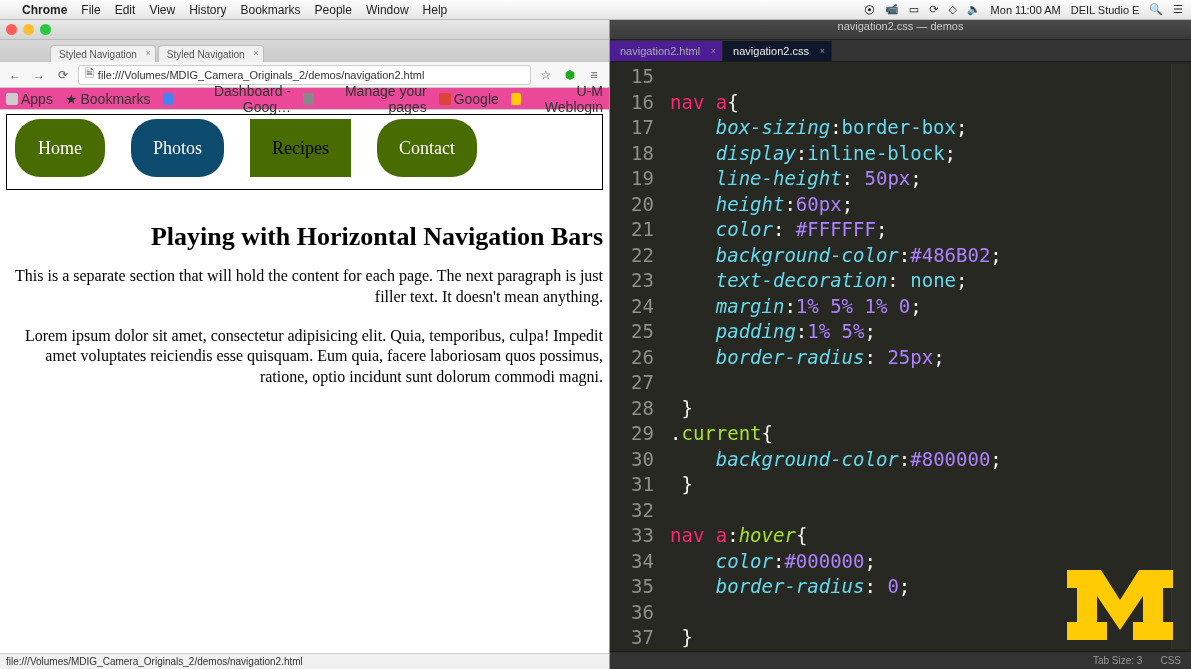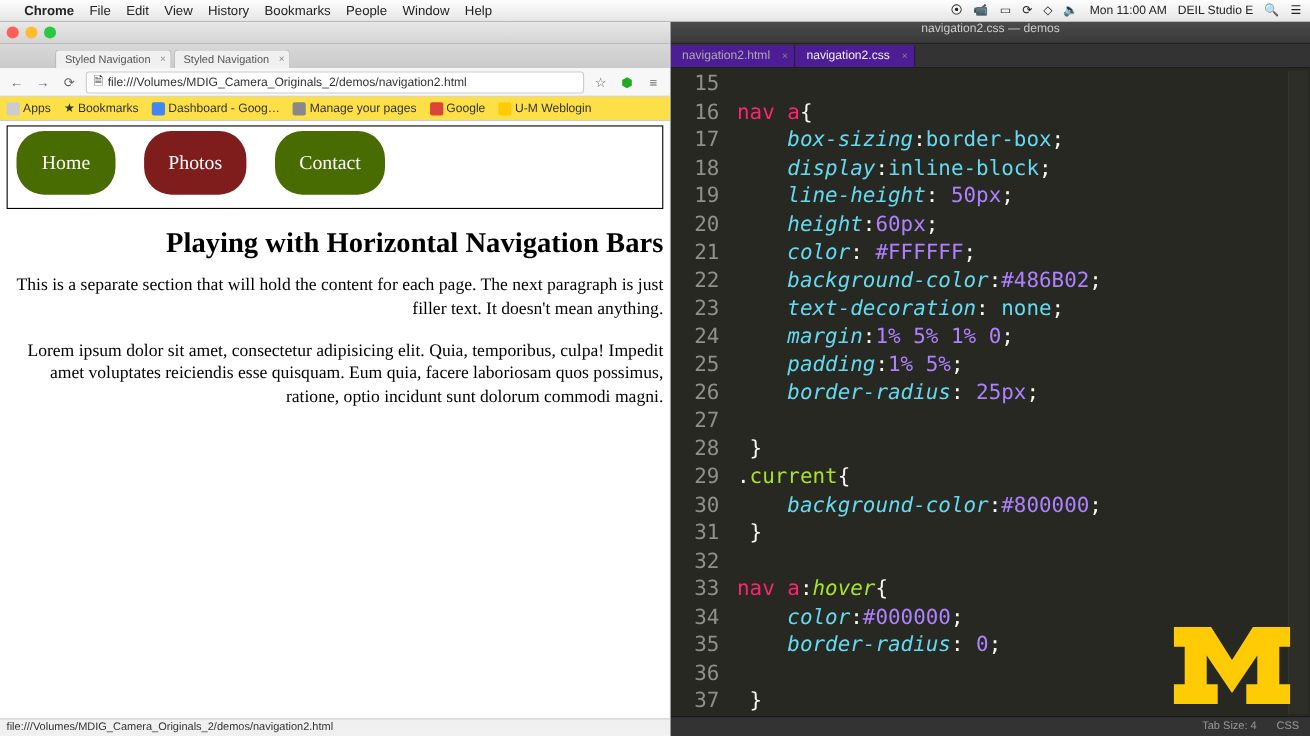--- a/index.html
+++ b/index.html
@@ -58,57 +58,57 @@
   .chrome-toolbar {
     height: 26px; background: #f7f7f7; border-bottom: 1px solid #ccc;
     display: flex; align-items: center; padding: 0 6px; gap: 6px;
   }
   .nav-btn { width:18px; height:18px; color:#666; display:flex;align-items:center;justify-content:center;}
   .omnibox {
     flex:1; height: 20px; border:1px solid #ccc; border-radius:3px; background:#fff;
     display:flex; align-items:center; padding:0 6px; font-size:11px; color:#333; gap:4px;
   }
   .bookmarks-bar {
-    height: 22px; background:#fde047; border-bottom:1px solid #ccc;
-    display:flex; align-items:center; padding:0 6px; gap:12px; font-size:11px; color:#333;
+    height: 22px; background:#ec4899; border-bottom:1px solid #ccc;
+    display:flex; align-items:center; padding:0 6px; gap:12px; font-size:14px; color:#333;
   }
   .bookmark-item { display:flex; align-items:center; gap:3px; }
   .bookmark-item .ico { width:12px;height:12px;background:#ccc;border-radius:2px;display:inline-block;}
   .page-content {
     flex:1; overflow:auto; padding: 4px 6px; font-family: "Times New Roman", serif; font-size:16px; color:#000;
   }
   .nav-box { border:1px solid #000; padding: 4px 8px 12px; display:flex; gap:26px; justify-content:flex-start;}
   .nav-pill {
     background:#486B02; color:#fff; font-size:18px; font-family:"Times New Roman",serif;
     height:58px; border-radius:25px; display:flex; align-items:center; justify-content:center;
     padding:0 22px; min-width:90px;
   }
-  .nav-pill.current { background:#7f1d1d; }
+  .nav-pill.current { background:#0c4a6e; }
   .nav-pill.hovered { border-radius:0; color:#000; }
-  .page-content h1 { font-size:26px; font-weight:bold; margin:16px 0 14px;}
+  .page-content h1 { font-size:26px; font-weight:bold; margin:32px 0 14px;}
   .page-content p { margin: 0 0 18px; line-height:1.3;}
   .status-bar {
     height:16px; background:#f0f0f0; border-top:1px solid #ccc; font-size:10px;
     display:flex; align-items:center; padding:0 6px; color:#333;
   }
   
   .editor-titlebar {
     height:20px; background: linear-gradient(#4a4a4a,#3a3a3a); color:#ccc;
     display:flex; align-items:flex-start; justify-content:center; font-size:11px;
     border-bottom:1px solid #222;
   }
   .editor-tabs {
     height:22px; background:#333; display:flex; align-items:flex-end; font-size:11px;
     border-bottom:1px solid #1a1a1a;
   }
   .editor-tab {
     padding:3px 22px 3px 10px; color:#aaa; background:#4c1d95; position:relative;
     border-right:1px solid #222; height:20px; display:flex;align-items:center;
   }
-  .editor-tab.active { background:#4c1d95; color:#eee;}
+  .editor-tab.active { background:#0f172a; color:#eee;}
   .editor-tab .close { position:absolute; right:6px; font-size:9px; color:#888;}
   .code-area {
     flex:1; background:#272822; display:flex; font-family: Menlo,Consolas,monospace; font-size:19px;
     overflow:hidden;
   }
   .gutter {
     width:54px; text-align:right; padding:2px 10px 0 0; color:#8f908a; background:#272822;
     line-height:25.5px; user-select:none;
   }
   .code {
@@ -217,20 +217,21 @@
         </div>
       <div class="bookmark-item">
           <span class="ico" style="background:#ffcb05"></span>
           <span>U-M Weblogin</span>
         </div>
     </div>
     <div class="page-content">
       <div class="nav-box">
         <a class="nav-pill">Home</a>
         <a class="nav-pill current">Photos</a>
+        <a class="nav-pill hovered">Recipes</a>
         <a class="nav-pill">Contact</a>
       </div>
       <h1>Playing with Horizontal Navigation Bars</h1>
       <p>This is a separate section that will hold the content for each page. The next paragraph is just filler text. It doesn't mean anything.</p>
       <p>Lorem ipsum dolor sit amet, consectetur adipisicing elit. Quia, temporibus, culpa! Impedit amet voluptates reiciendis esse quisquam. Eum quia, facere laboriosam quos possimus, ratione, optio incidunt sunt dolorum commodi magni.</p>
     </div>
     <div class="status-bar">
       <span>file:///Volumes/MDIG_Camera_Originals_2/demos/navigation2.html</span>
     </div>
   </div>
@@ -296,21 +297,21 @@
 <span class="tok-sel">nav </span><span class="tok-sel">a</span><span class="tok-punc">:</span><span class="tok-pseudo">hover</span><span class="tok-punc">{</span>
     <span class="tok-prop">color</span><span class="tok-punc">:</span><span class="tok-hex">#000000</span><span class="tok-punc">;</span>
     <span class="tok-prop">border-radius</span><span class="tok-punc">: </span><span class="tok-num">0</span><span class="tok-punc">;</span>
 
 <span class="tok-punc"> }</span>
 
 </div>
     </div>
     <div class="minimap"></div>
     <div class="editor-status">
-      <span>Tab Size: 4</span>
+      <span>Tab Size: 3</span>
       <span>CSS</span>
     </div>
     <div class="m-logo">
       <svg width="106" height="70" viewBox="0 0 106 70">
         <path fill="#ffcb05" d="M0 70 V52 H10 V18 H0 V0 H34 L53 30 L72 0 H106 V18 H96 V52 H106 V70 H66 V52 H76 V26 L53 60 L30 26 V52 H40 V70 Z"></path>
       </svg>
     </div>
   </div>
 </div>
 

